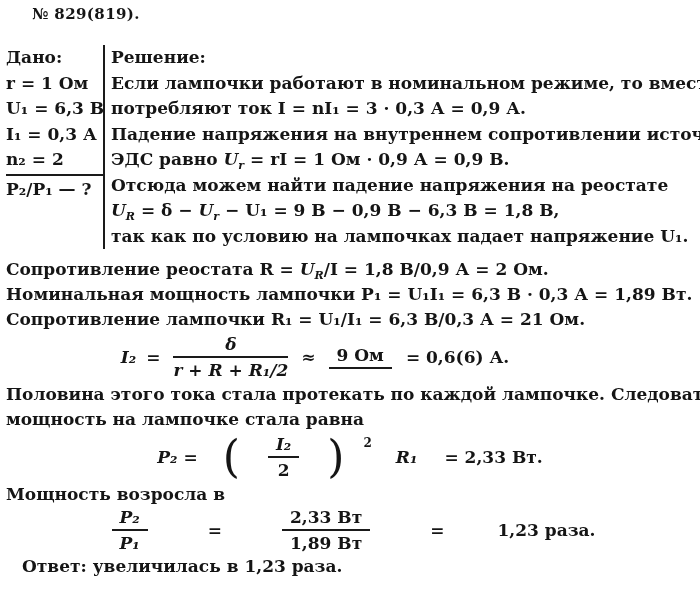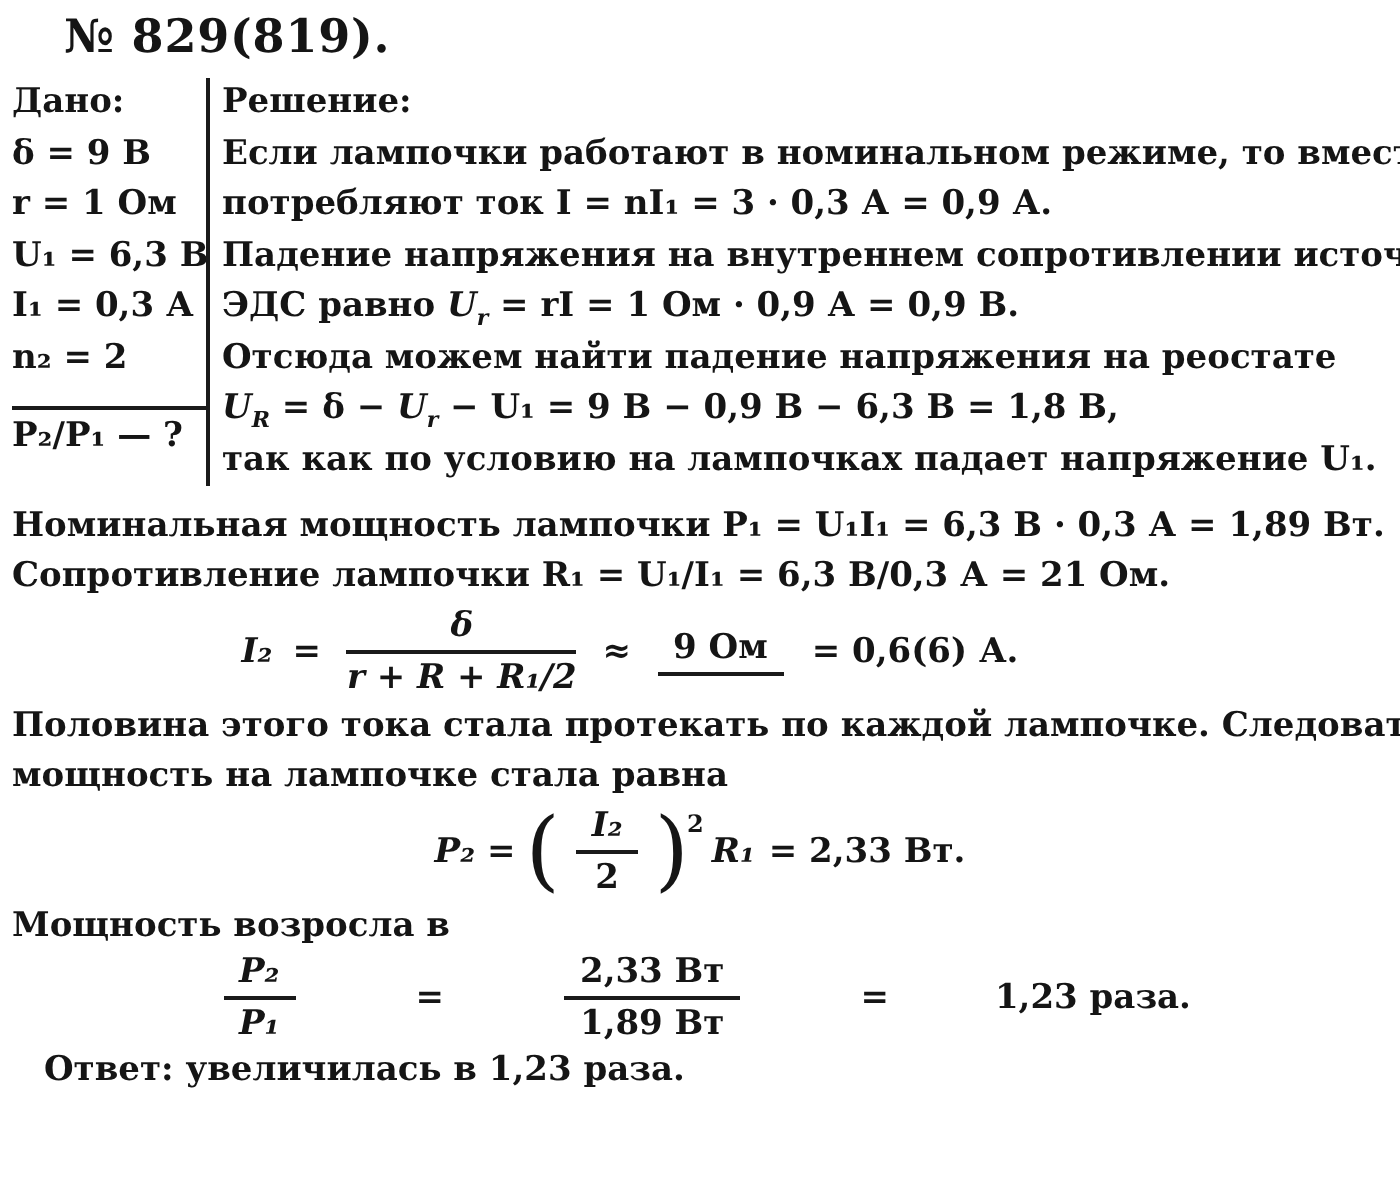--- a/index.html
+++ b/index.html
@@ -9,44 +9,44 @@
     width: 700px; height: 594px;
     overflow: hidden;
     background: #ffffff;
     color: #151515;
     font-family: "DejaVu Serif", "Liberation Serif", serif;
     font-weight: 700;
     font-size: 17px;
     padding: 3px 6px 0 6px;
   }
   .title {
-    margin: 2px 0 7px 26px;
-    font-size: 23px;
+    margin: 2px 0 22px 26px;
+    font-size: 15px;
     letter-spacing: 0.4px;
   }
   .cols { display: flex; align-items: stretch; }
   .given { flex: 0 0 97px; width: 97px; }
   .g-line { height: 25.5px; line-height: 25.5px; white-space: nowrap; }
   .g-find {
-    margin-top: 11px;
+    margin-top: 1px;
     border-top: 2px solid #1a1a1a;
     height: 27px; line-height: 27px; white-space: nowrap;
   }
   .sol { flex: 1; border-left: 2px solid #1a1a1a; padding-left: 6px; }
   .s-line { height: 25.5px; line-height: 25.5px; white-space: nowrap; }
   sub { font-size: 11px; line-height: 0; font-style: italic; }
   .body-block { margin-top: 8px; }
   .b-line { height: 25px; line-height: 25px; white-space: nowrap; }
   .var { font-style: italic; }
   .formula-row {
     display: flex; justify-content: center; align-items: center;
     white-space: nowrap;
   }
   .f-i2 { margin: 2px 0; padding-right: 70px; }
-  .f-p2 { margin: 2px 0; }
+  .f-p2 { margin: 2px 0; gap: 20px; }
   .f-ratio { margin: 0; gap: 47px; }
   .frac { display: inline-flex; flex-direction: column; text-align: center; margin: 0 7px; }
   .frac .num { padding: 0 8px 2px; border-bottom: 2px solid #1a1a1a; line-height: 20px; }
   .frac .den { padding-top: 2px; line-height: 20px; }
   .eq { margin: 0 6px; }
   .lhs { margin-right: 4px; }
   .rhs-gap { margin-left: 7px; }
   .paren { font-size: 44px; font-weight: 400; line-height: 44px; margin: 0 1px; }
   .exp { align-self: flex-start; font-size: 12px; margin: 2px 4px 0 -2px; font-style: normal; }
   .answer { margin-top: 2px; height: 22px; line-height: 22px; margin-left: 16px; }
@@ -55,21 +55,20 @@
 <body>
 
 <div class="page">
 
   <div class="title">№ 829(819).</div>
 
   <div class="cols">
 
     <div class="given">
       <div class="g-line">Дано:</div>
-      <div class="g-line">δ = 9 В</div>
       <div class="g-line">r = 1 Ом</div>
       <div class="g-line">U₁ = 6,3 В</div>
       <div class="g-line">I₁ = 0,3 А</div>
       <div class="g-line">n₂ = 2</div>
       <div class="g-find">P₂/P₁ — ?</div>
     </div>
 
     <div class="sol">
       <div class="s-line">Решение:</div>
       <div class="s-line">Если лампочки работают в номинальном режиме, то вместе они</div>
@@ -78,20 +77,21 @@
       <div class="s-line"><span>ЭДС равно </span><span class="var">U</span><sub>r</sub><span> = rI = 1 Ом · 0,9 А = 0,9 В.</span></div>
       <div class="s-line">Отсюда можем найти падение напряжения на реостате</div>
       <div class="s-line"><span class="var">U</span><sub>R</sub><span> = δ − </span><span class="var">U</span><sub>r</sub><span> − U₁ = 9 В − 0,9 В − 6,3 В = 1,8 В,</span></div>
       <div class="s-line">так как по условию на лампочках падает напряжение U₁.</div>
     </div>
 
   </div>
 
   <div class="body-block">
 
+    <div class="b-line"><span>Сопротивление реостата R = </span><span class="var">U</span><sub>R</sub><span>/I = 1,8 В/0,9 А = 2 Ом.</span></div>
     <div class="b-line">Номинальная мощность лампочки P₁ = U₁I₁ = 6,3 В · 0,3 А = 1,89 Вт.</div>
     <div class="b-line">Сопротивление лампочки R₁ = U₁/I₁ = 6,3 В/0,3 А = 21 Ом.</div>
 
     <div class="formula-row f-i2">
       <span class="var lhs">I₂</span>
       <span class="eq">=</span>
       <span class="frac">
           <span class="num var">δ</span>
           <span class="den var">r + R + R₁/2</span>
         </span>

